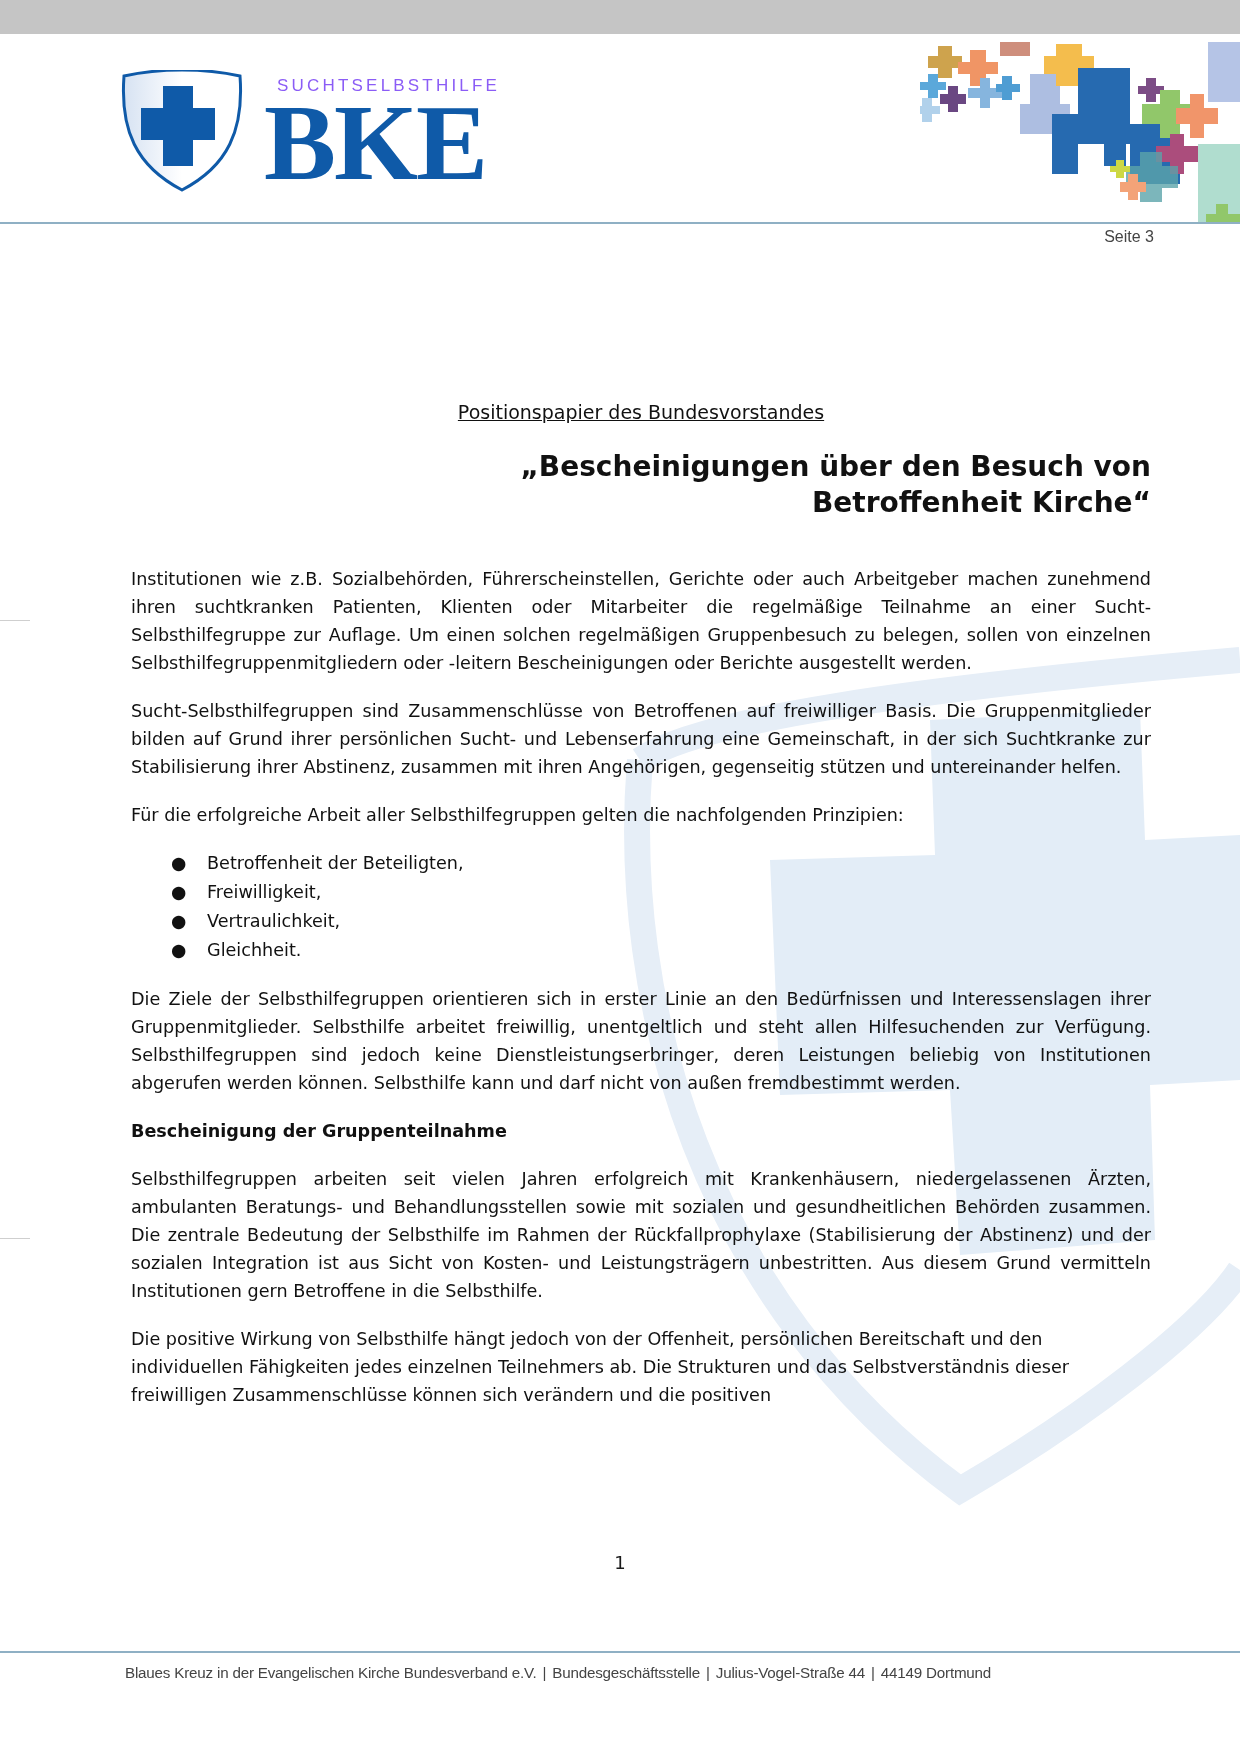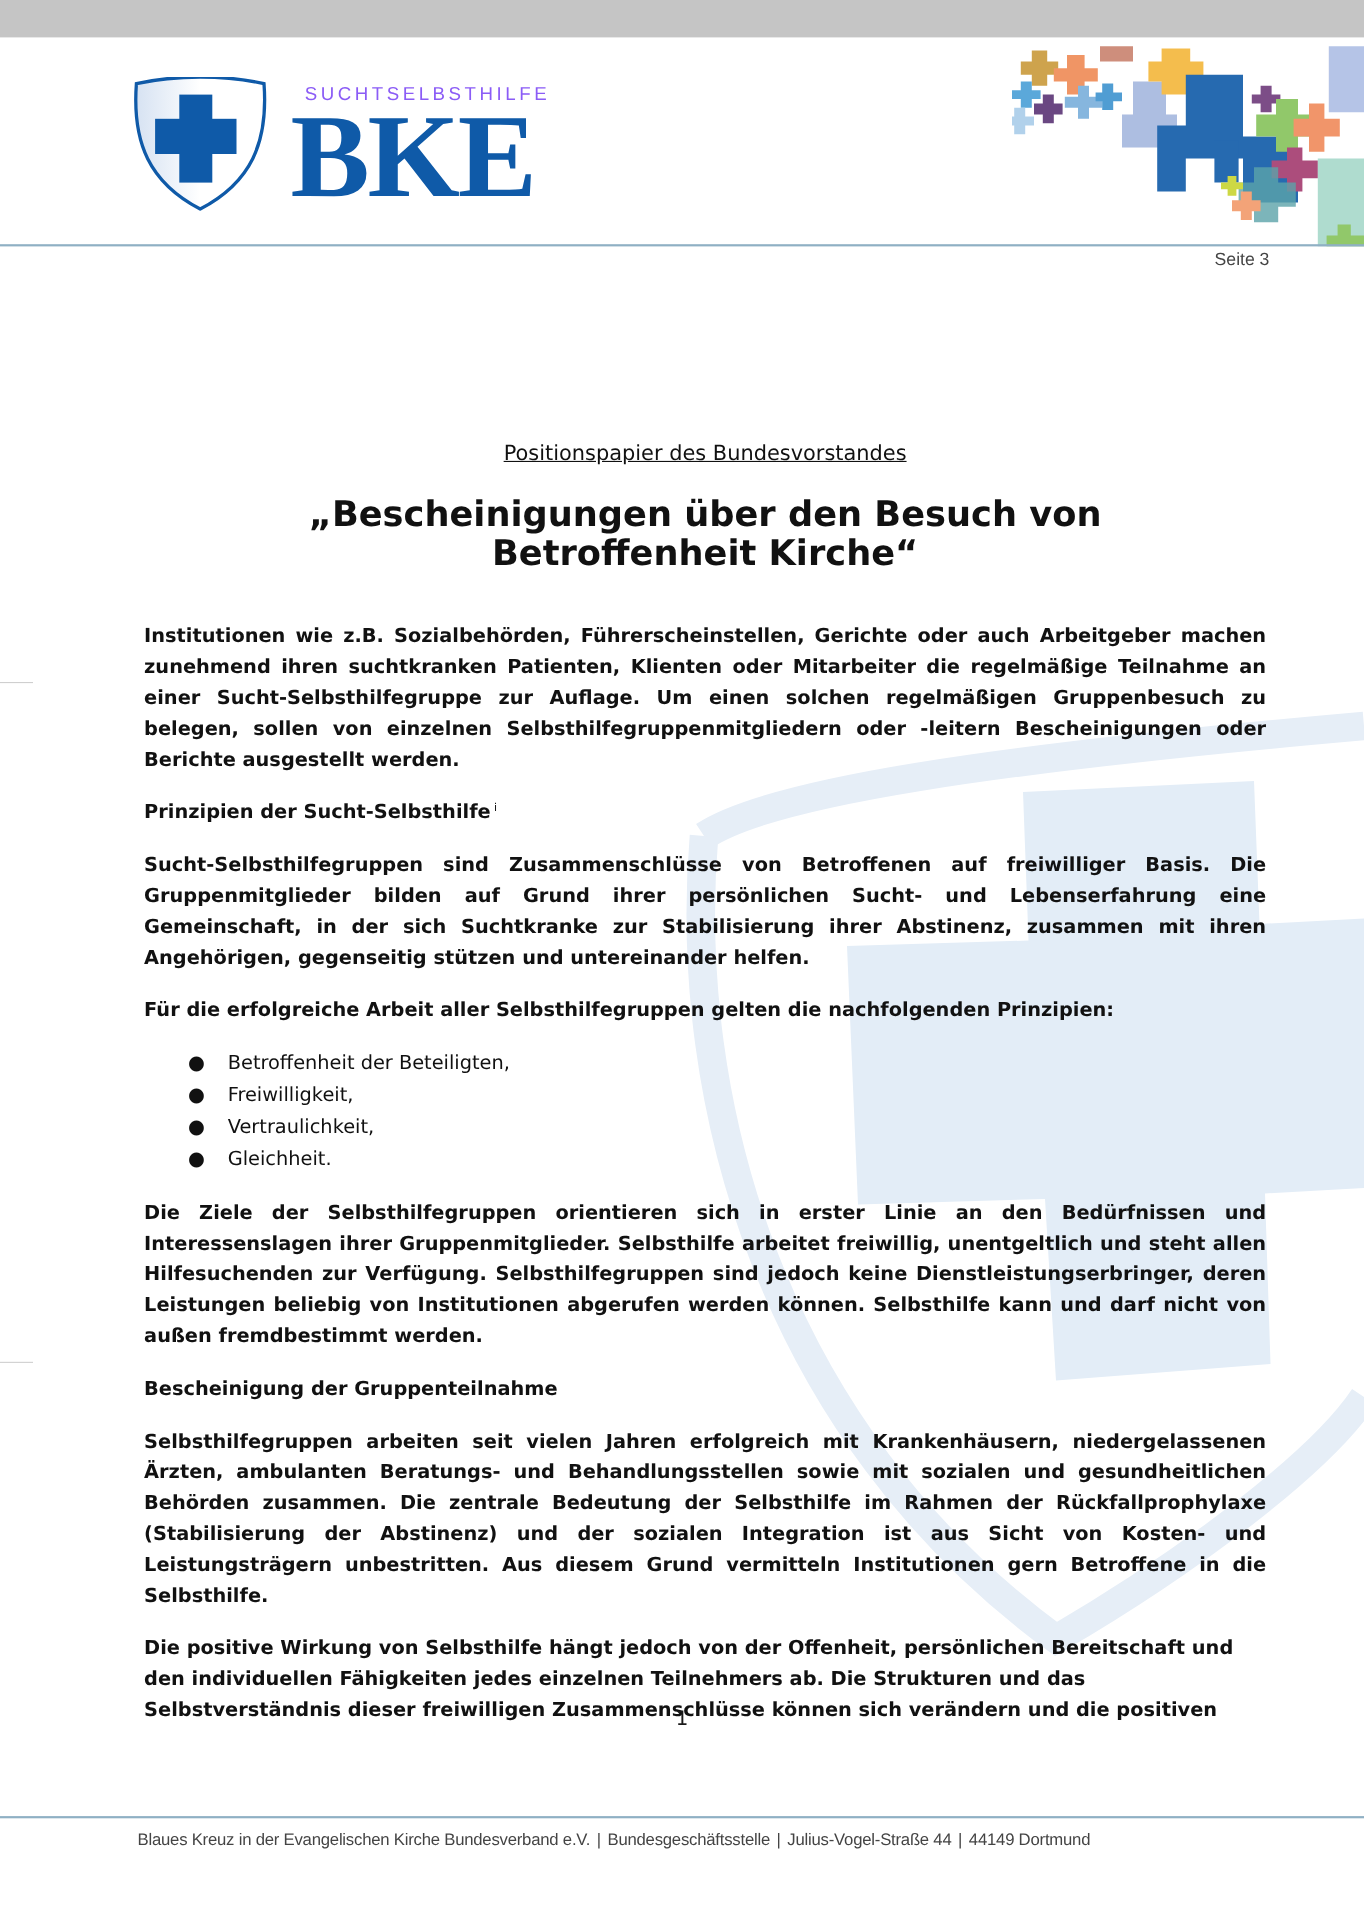--- a/index.html
+++ b/index.html
@@ -11,22 +11,22 @@
   .logo .kicker { position:absolute; left:157px; top:8px; font-size:17px; letter-spacing:3.2px; color:#8b5cf6; font-family:"Liberation Sans", sans-serif; }
   .logo .brand { position:absolute; left:144px; top:20px; font-family:"Liberation Serif", serif; font-weight:bold; font-size:108px; line-height:110px; color:#0f5aa8; letter-spacing:-2px; }
   .logo svg.shield { position:absolute; left:0; top:2px; }
   .crosses { position:absolute; left:920px; top:34px; width:320px; height:190px; z-index:1; }
   .header-rule { position:absolute; left:0; top:222px; width:1240px; height:2px; background:#8fb0c4; z-index:2; }
   .page-label { position:absolute; right:86px; top:228px; font-size:16px; color:#444; z-index:2; }
   .fold { position:absolute; left:0; width:30px; height:1px; background:#cfcfcf; z-index:2; }
   .doc { position:absolute; left:131px; top:398px; width:1020px; z-index:2;
          font-family:"DejaVu Sans", sans-serif; font-size:17.6px; line-height:28px; color:#111; }
   .doc .kicker-title { text-align:center; font-weight:normal; text-decoration:underline; font-size:19px; line-height:28px; margin:0 0 23px 0; }
-  .doc .main-title { text-align:center; font-weight:bold; font-size:32px; line-height:36px; margin:0 0 44px 0; }
-  .doc p { margin:0 0 20px 0; text-align:justify;font-weight:bold; }
+  .doc .main-title { text-align:right; font-weight:bold; font-size:28px; line-height:36px; margin:0 0 44px 0; }
+  .doc p { margin:0 0 20px 0; text-align:justify; }
   .doc h3 { margin:0 0 20px 0; font-size:17.6px; line-height:28px; font-weight:bold; }
   .doc h3 sup { font-size:10px; font-weight:normal; vertical-align:top; position:relative; top:-4px; margin-left:3px; }
   .doc ul { list-style:none; margin:0 0 20px 0; padding:0; }
   .doc li { position:relative; padding-left:76px; line-height:29px; }
   .doc li .bullet { position:absolute; left:40px; top:0; }
   .pagenum { position:absolute; left:0; width:1240px; top:1552px; text-align:center; font-family:"DejaVu Sans", sans-serif; font-size:18px; z-index:2; }
   .footer-rule { position:absolute; left:0; top:1651px; width:1240px; height:2px; background:#8fb0c4; z-index:2; }
   .footer { position:absolute; left:125px; top:1662px; font-size:15.2px; line-height:21px; color:#444; z-index:2; letter-spacing:-0.2px; }
   .footer .sep { margin:0 6px; }
 </style>
@@ -93,21 +93,20 @@
 
 <div class="doc">
   <div class="kicker-title">Positionspapier des Bundesvorstandes</div>
   <div class="main-title">
     <div>„Bescheinigungen über den Besuch von</div>
     <div>Betroffenheit Kirche“</div>
   </div>
 
   <p>Institutionen wie z.B. Sozialbehörden, Führerscheinstellen, Gerichte oder auch Arbeitgeber machen zunehmend ihren suchtkranken Patienten, Klienten oder Mitarbeiter die regelmäßige Teilnahme an einer Sucht-Selbsthilfegruppe zur Auflage. Um einen solchen regelmäßigen Gruppenbesuch zu belegen, sollen von einzelnen Selbsthilfegruppenmitgliedern oder -leitern Bescheinigungen oder Berichte ausgestellt werden.</p>
 
-  <h3><span>Prinzipien der Sucht-Selbsthilfe</span><sup>i</sup></h3>
   <p>Sucht-Selbsthilfegruppen sind Zusammenschlüsse von Betroffenen auf freiwilliger Basis. Die Gruppenmitglieder bilden auf Grund ihrer persönlichen Sucht- und Lebenserfahrung eine Gemeinschaft, in der sich Suchtkranke zur Stabilisierung ihrer Abstinenz, zusammen mit ihren Angehörigen, gegenseitig stützen und untereinander helfen.</p>
   <p>Für die erfolgreiche Arbeit aller Selbsthilfegruppen gelten die nachfolgenden Prinzipien:</p>
   <ul>
     <li><span class="bullet">●</span><span>Betroffenheit der Beteiligten,</span></li>
     <li><span class="bullet">●</span><span>Freiwilligkeit,</span></li>
     <li><span class="bullet">●</span><span>Vertraulichkeit,</span></li>
     <li><span class="bullet">●</span><span>Gleichheit.</span></li>
   </ul>
   <p>Die Ziele der Selbsthilfegruppen orientieren sich in erster Linie an den Bedürfnissen und Interessenslagen ihrer Gruppenmitglieder. Selbsthilfe arbeitet freiwillig, unentgeltlich und steht allen Hilfesuchenden zur Verfügung. Selbsthilfegruppen sind jedoch keine Dienstleistungserbringer, deren Leistungen beliebig von Institutionen abgerufen werden können. Selbsthilfe kann und darf nicht von außen fremdbestimmt werden.</p>
 

